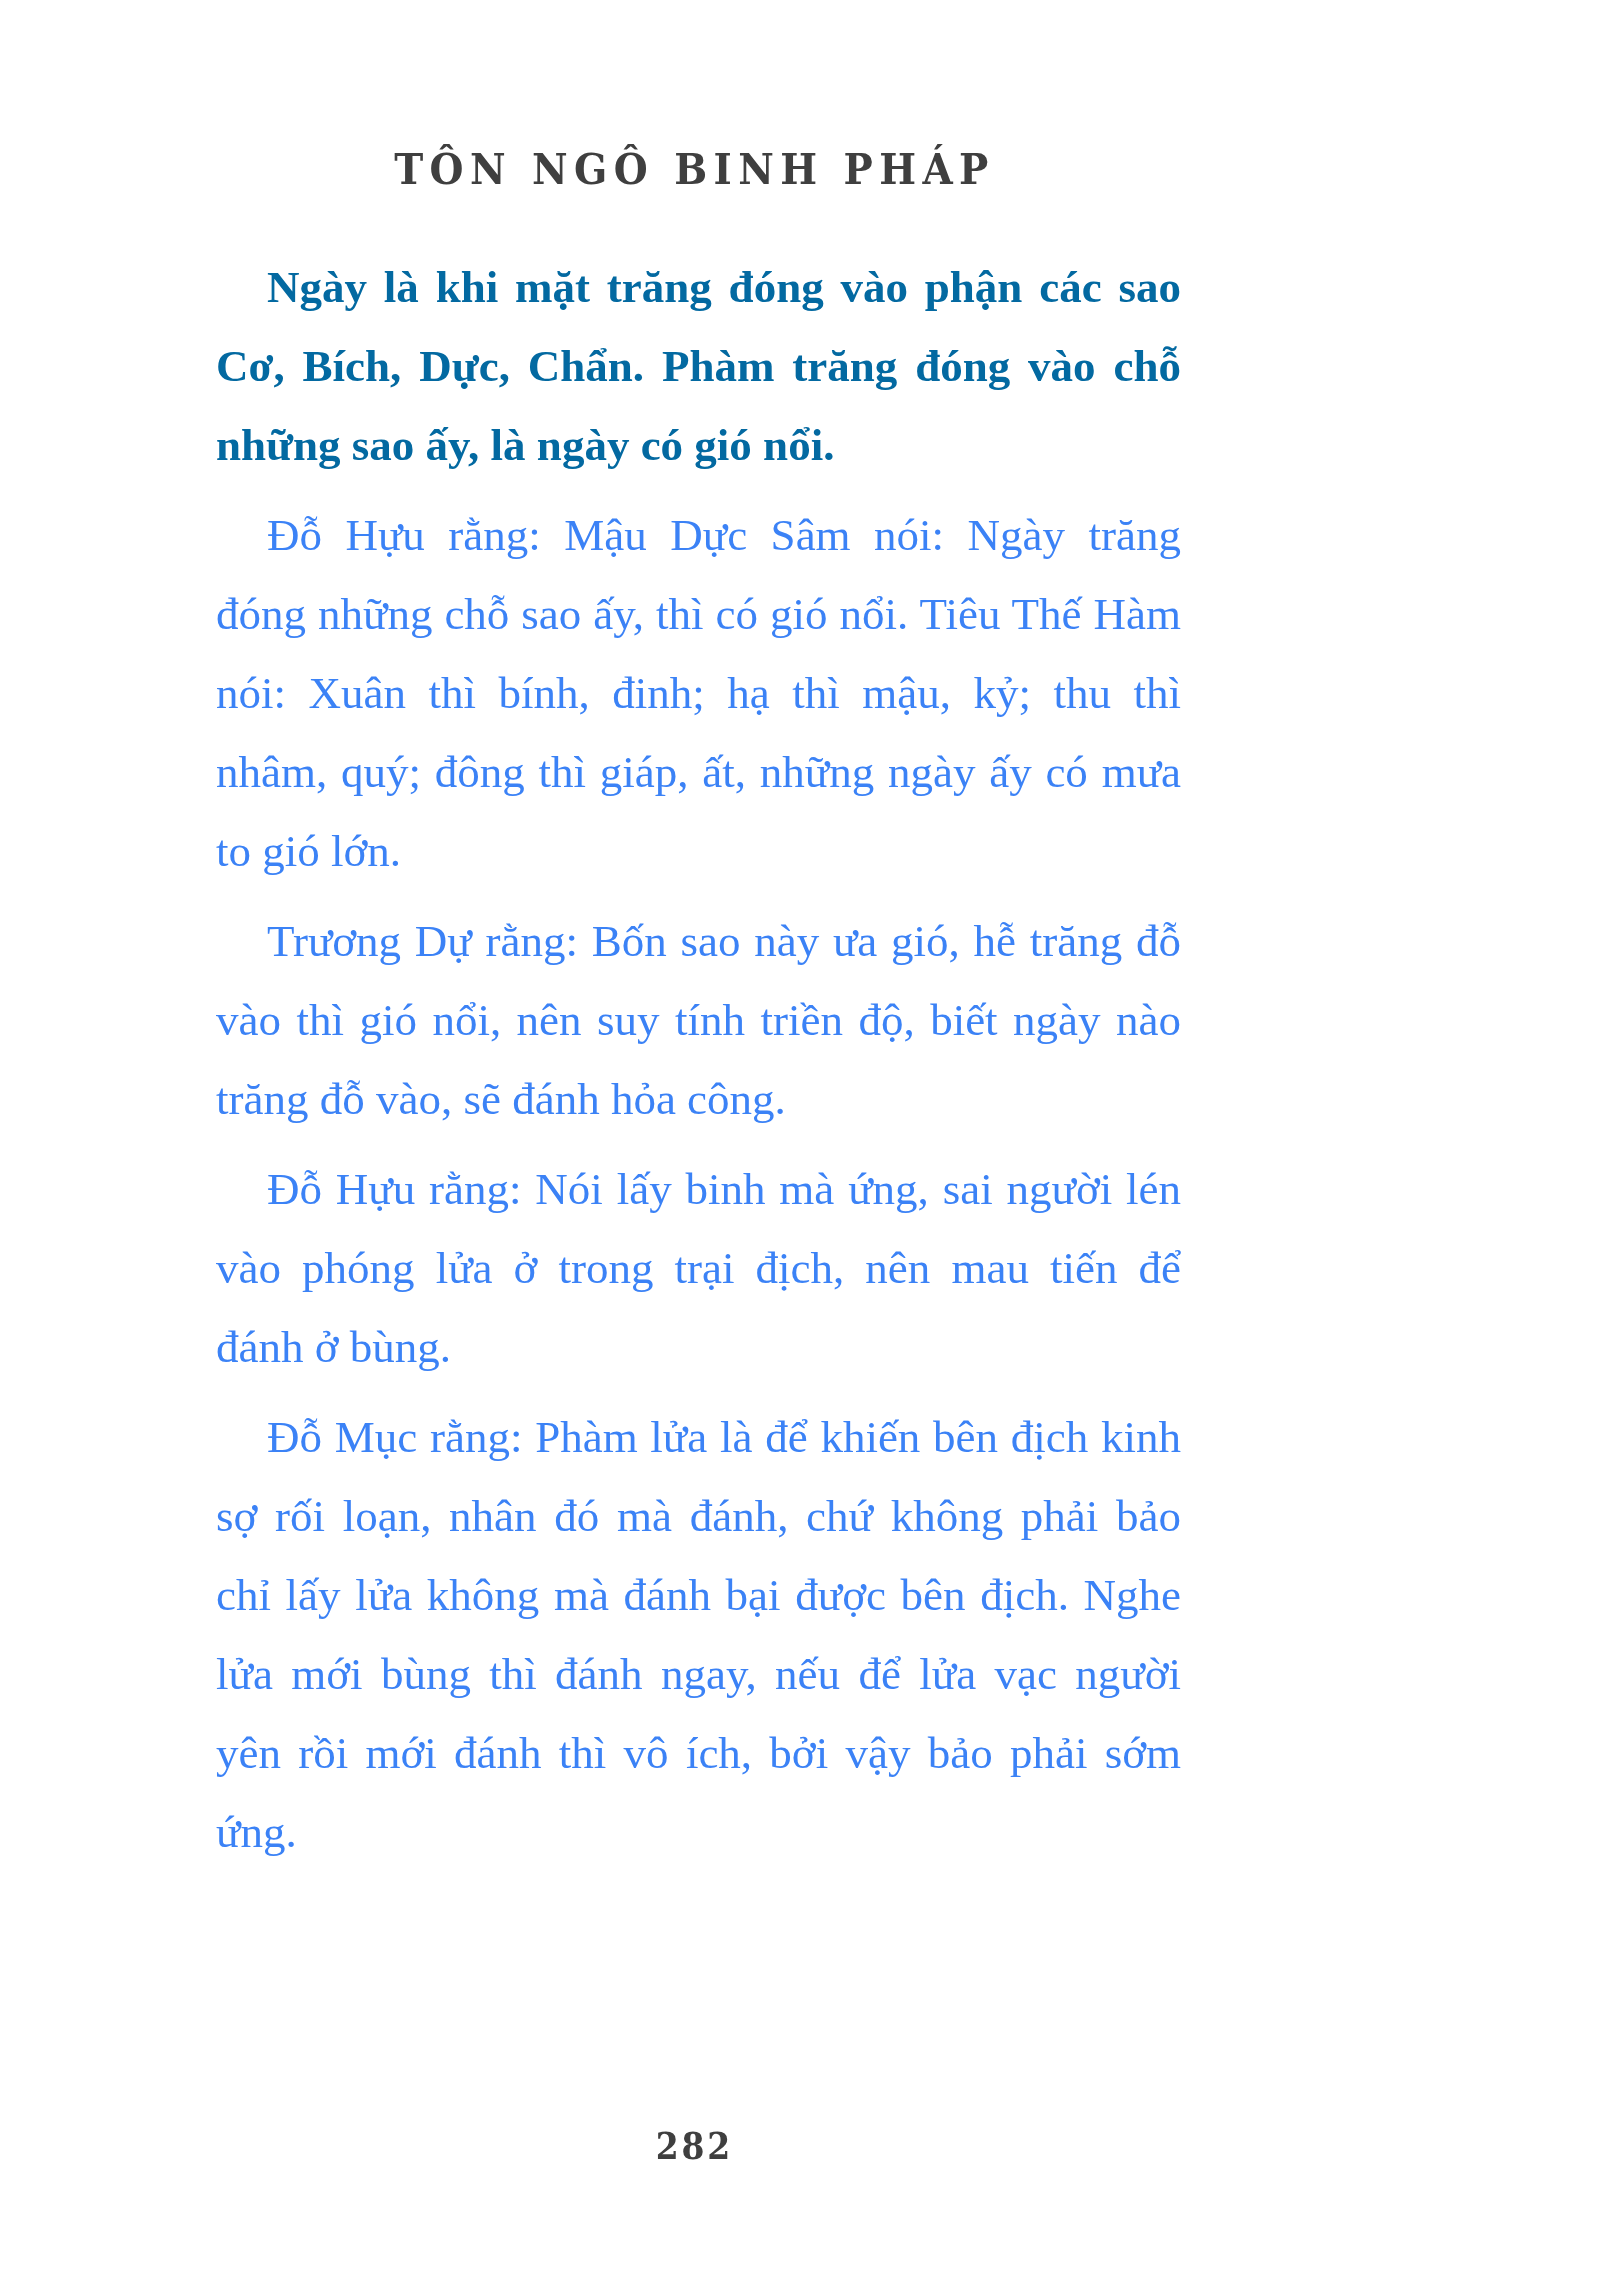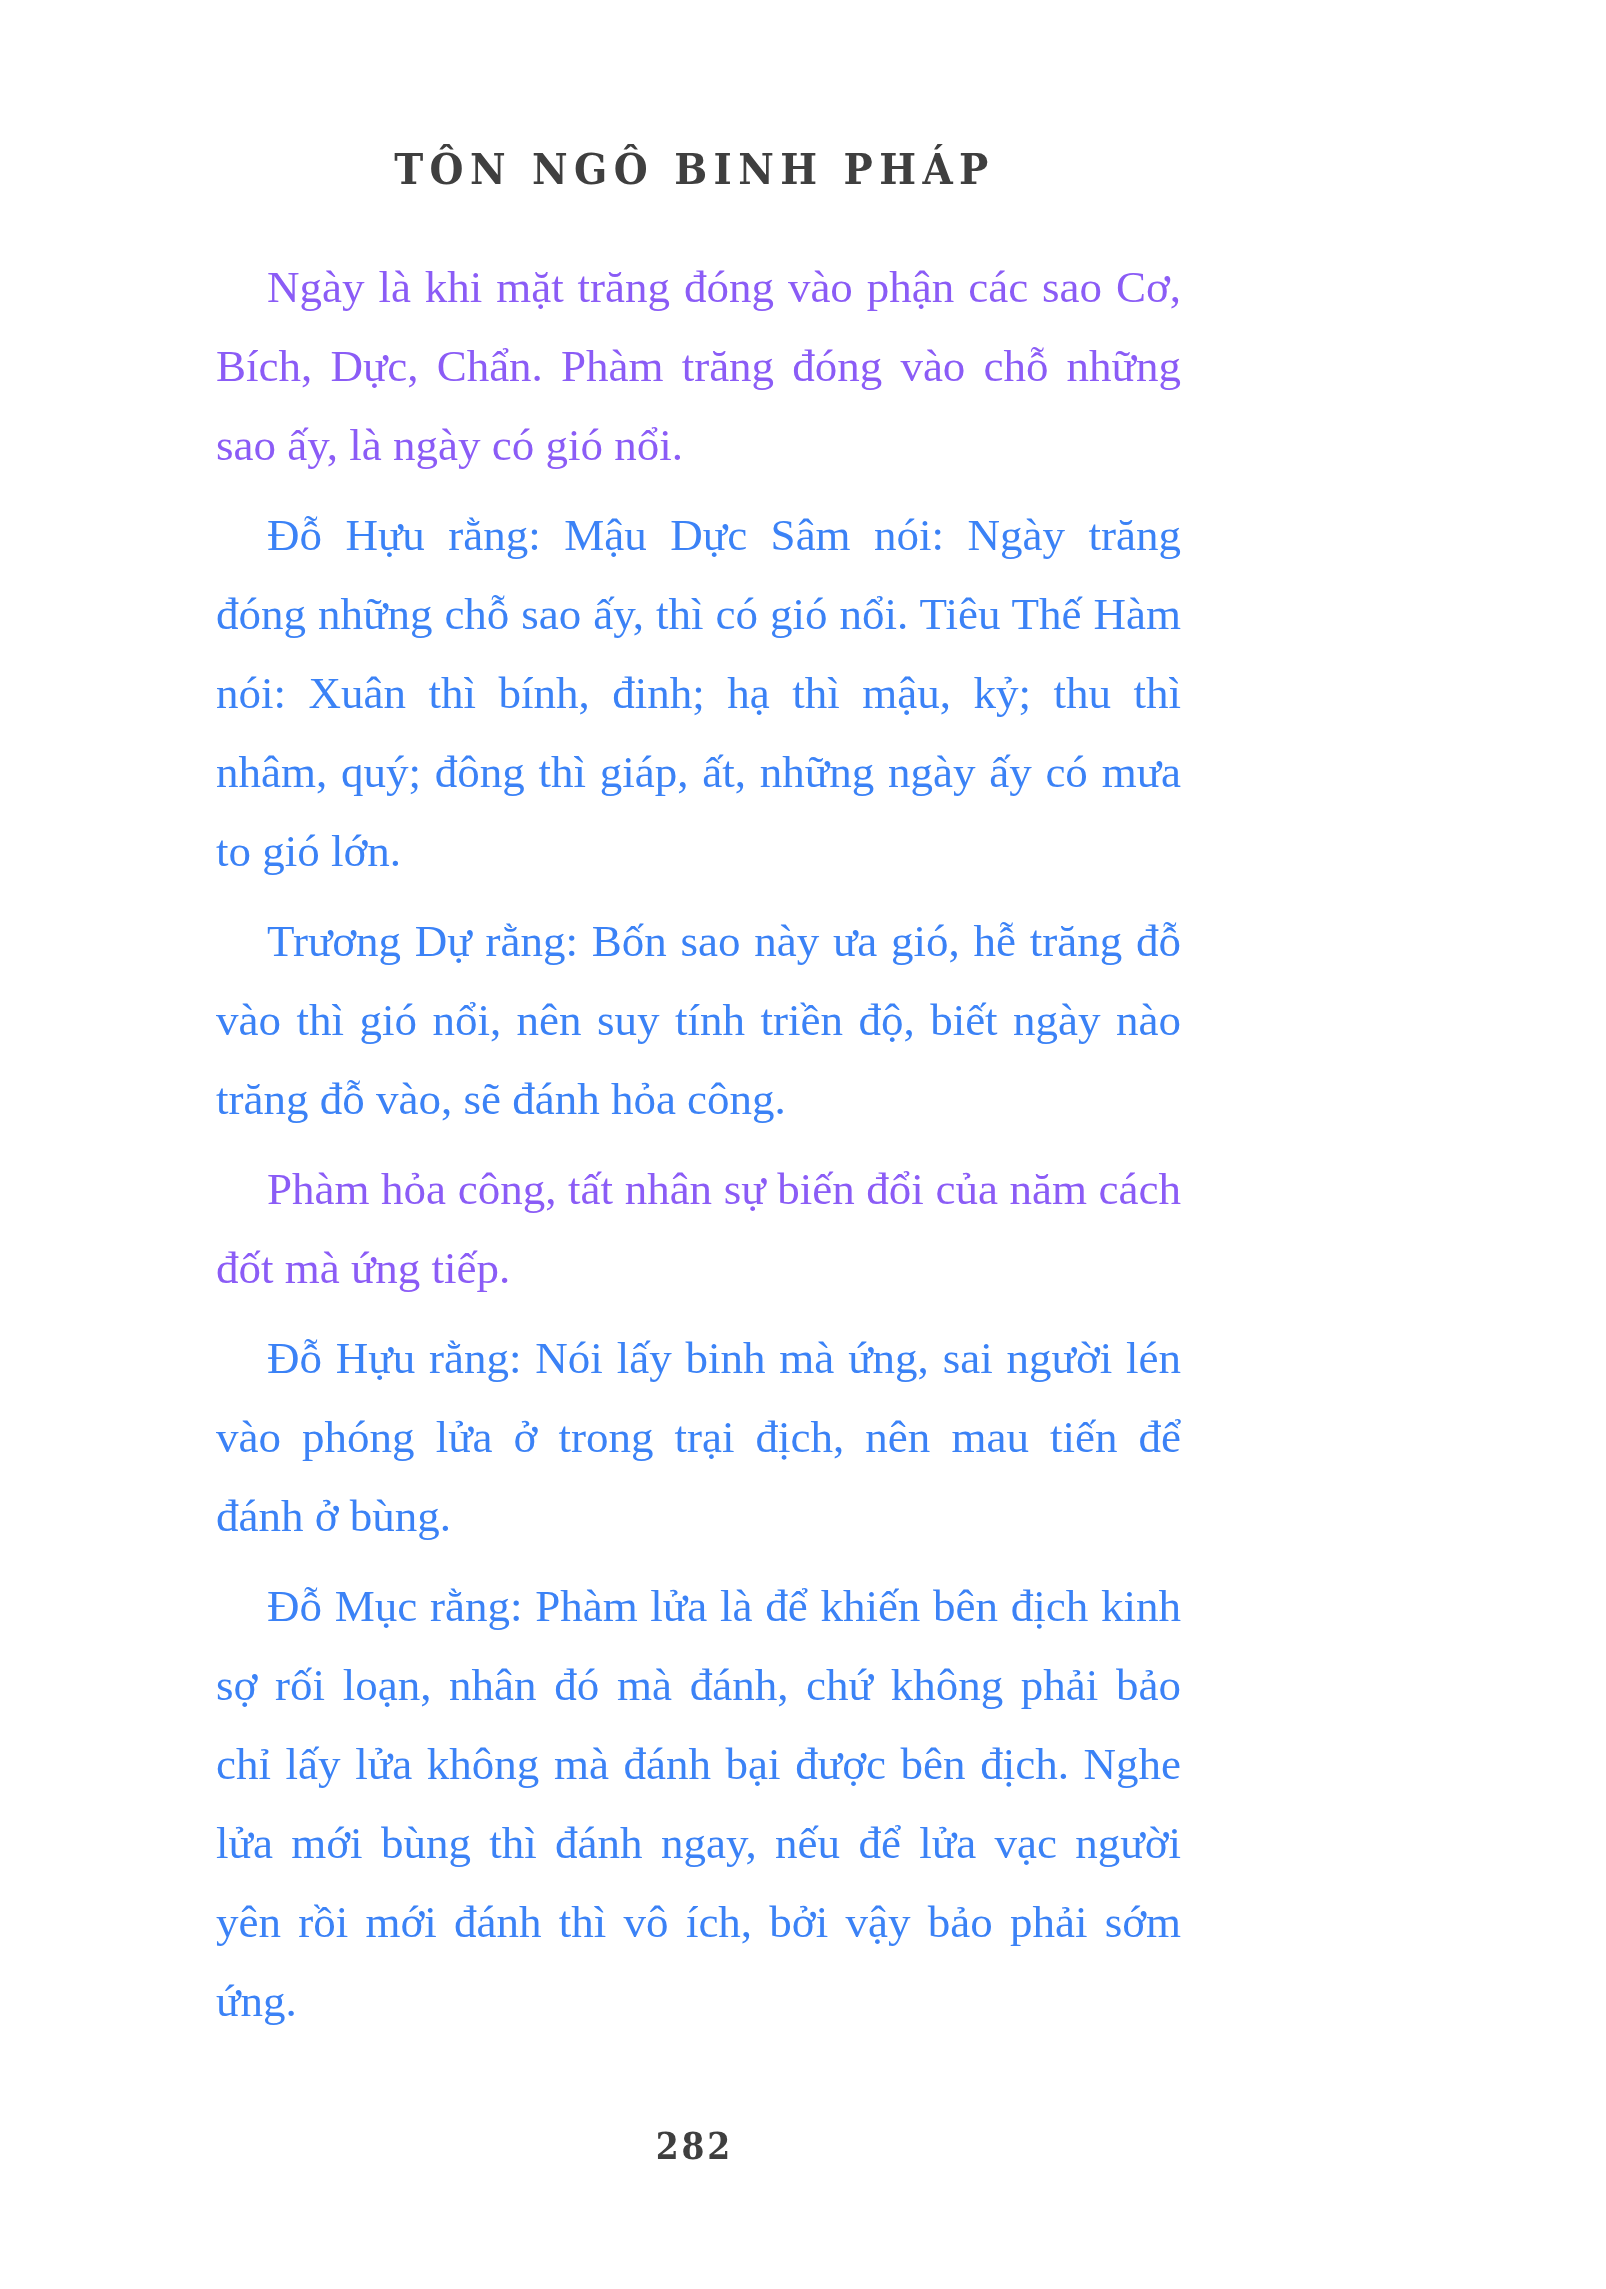--- a/index.html
+++ b/index.html
@@ -39,22 +39,22 @@
   .para {
     font-size: 45px;
     line-height: 79px;
     text-align: justify;
     text-indent: 51px;
     margin-bottom: 11px;
     color: #3b82f6;
   }
 
   .para.bold {
-    font-weight: normal;
-    color: #8b5cf6;
+    font-weight: bold;
+    color: #0369a1;
   }
 
   .page-number {
     position: absolute;
     bottom: 121px;
     left: 0;
     right: 0;
     text-align: center;
     font-family: "DejaVu Serif", "Liberation Serif", serif;
     font-weight: bold;
@@ -73,21 +73,20 @@
   <div class="running-head">TÔN NGÔ BINH PHÁP</div>
 
   <div class="text-block">
 
     <p class="para bold">Ngày là khi mặt trăng đóng vào phận các sao Cơ, Bích, Dực, Chẩn. Phàm trăng đóng vào chỗ những sao ấy, là ngày có gió nổi.</p>
 
     <p class="para">Đỗ Hựu rằng: Mậu Dực Sâm nói: Ngày trăng đóng những chỗ sao ấy, thì có gió nổi. Tiêu Thế Hàm nói: Xuân thì bính, đinh; hạ thì mậu, kỷ; thu thì nhâm, quý; đông thì giáp, ất, những ngày ấy có mưa to gió lớn.</p>
 
     <p class="para">Trương Dự rằng: Bốn sao này ưa gió, hễ trăng đỗ vào thì gió nổi, nên suy tính triền độ, biết ngày nào trăng đỗ vào, sẽ đánh hỏa công.</p>
 
-    <p class="para bold">Phàm hỏa công, tất nhân sự biến đổi của năm cách đốt mà ứng tiếp.</p>
 
 
 
     <p class="para">Đỗ Hựu rằng: Nói lấy binh mà ứng, sai người lén vào phóng lửa ở trong trại địch, nên mau tiến để đánh ở bùng.</p>
 
     <p class="para">Đỗ Mục rằng: Phàm lửa là để khiến bên địch kinh sợ rối loạn, nhân đó mà đánh, chứ không phải bảo chỉ lấy lửa không mà đánh bại được bên địch. Nghe lửa mới bùng thì đánh ngay, nếu để lửa vạc người yên rồi mới đánh thì vô ích, bởi vậy bảo phải sớm ứng.</p>
 
   </div>
 
   <div class="page-number">282</div>

